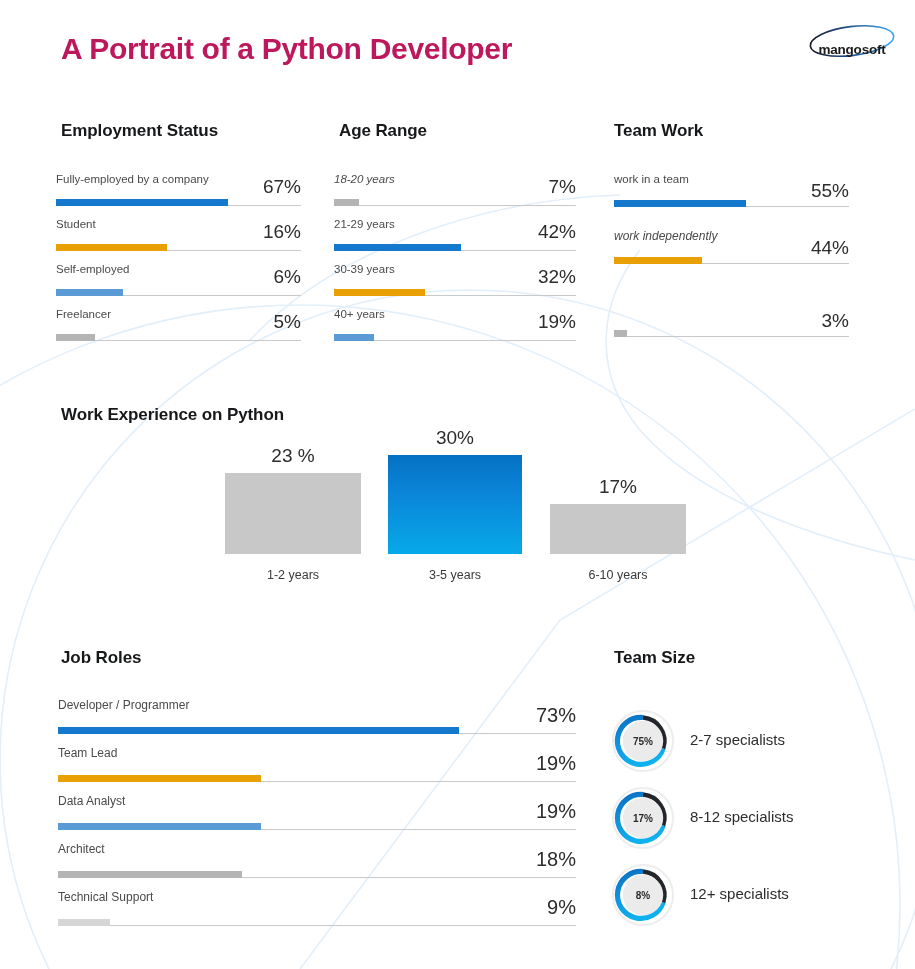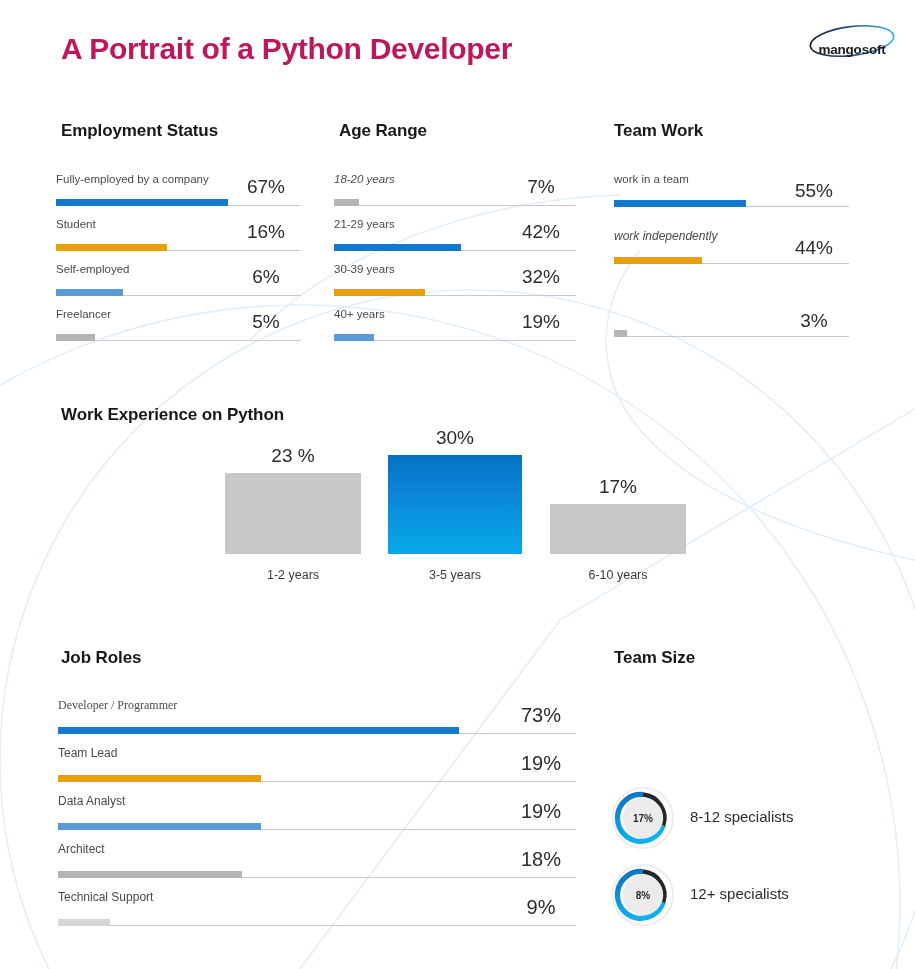--- a/index.html
+++ b/index.html
@@ -77,21 +77,21 @@
     font-size: 11.5px;
     color: #4a4a4a;
     line-height: 14px;
     white-space: nowrap;
   }
   .hbar-label.wrap { white-space: normal; width: 190px; }
   .hbar-value {
     position: absolute;
     font-size: 19px;
     color: #2d2d2d;
-    text-align: center;
+    text-align: right;
     line-height: 20px;
   }
   .hbar-track {
     position: absolute;
     left: 0;
     height: 1px;
     background: #c9c9c9;
   }
   .hbar-fill {
     position: absolute;
@@ -284,21 +284,21 @@
       <div class="vbar-rect" style="height: 50px;"></div>
       <div class="vbar-value" style="bottom: 84px;">17%</div>
       <div class="vbar-cat">6-10 years</div>
     </div>
   </div>
 
 <div class="section-title" style="left:61px; top:648px;">Job Roles</div>
 
 <div class="hbar-group" id="grp-jobroles" style="left:58px; top:698px; width:518px;">
     <div class="hbar-row" style="position: absolute; left: 0px; top: 0px; width: 518px; height: 48px;">
-      <div class="hbar-label" style="top: 0px; font-size: 12px; font-family: Liberation Serif, serif;">Developer / Programmer</div>
+      <div class="hbar-label" style="top: 0px; font-size: 12px;">Developer / Programmer</div>
       <div class="hbar-value" style="right: 0px; width: 70px; top: 7px; font-size: 20px;">73%</div>
       <div class="hbar-track" style="top: 35px; width: 518px;"></div>
       <div class="hbar-fill" style="top: 29px; height: 7px; width: 401px; background: rgb(20, 121, 204);"></div>
     </div>
     <div class="hbar-row" style="position: absolute; left: 0px; top: 48px; width: 518px; height: 48px;">
       <div class="hbar-label" style="top: 0px; font-size: 12px;">Team Lead</div>
       <div class="hbar-value" style="right: 0px; width: 70px; top: 7px; font-size: 20px;">19%</div>
       <div class="hbar-track" style="top: 35px; width: 518px;"></div>
       <div class="hbar-fill" style="top: 29px; height: 7px; width: 203px; background: rgb(232, 160, 5);"></div>
     </div>
@@ -318,20 +318,36 @@
       <div class="hbar-label" style="top: 0px; font-size: 12px;">Technical Support</div>
       <div class="hbar-value" style="right: 0px; width: 70px; top: 7px; font-size: 20px;">9%</div>
       <div class="hbar-track" style="top: 35px; width: 518px;"></div>
       <div class="hbar-fill" style="top: 29px; height: 7px; width: 52px; background: rgb(214, 214, 214);"></div>
     </div>
   </div>
 
 <div class="section-title" style="left:614px; top:648px;">Team Size</div>
 
 <div id="team-size-list" class="layer" style="left:612px; top:710px; width:290px; height:222px;">
+    <div class="donut-row" style="top: 0px; width: 290px; height: 62px;">
+      <div class="donut"><svg width="62" height="62" viewBox="0 0 62 62">
+          <defs>
+            <linearGradient id="dg0" x1="0" y1="0" x2="0.35" y2="1">
+              <stop offset="0%" stop-color="#0b6fc0"></stop>
+              <stop offset="50%" stop-color="#1092e0"></stop>
+              <stop offset="100%" stop-color="#0fb0ee"></stop>
+            </linearGradient>
+          </defs>
+          <circle cx="31" cy="31" r="30" fill="#ffffff" stroke="#ededed" stroke-width="2"></circle>
+          <path d="M 51.2 38.5 A 23.5 23.5 0 1 1 31 7.5" fill="none" stroke="url(#dg0)" stroke-width="5.2" stroke-linecap="butt"></path>
+          <path d="M 31 7.5 A 23.5 23.5 0 0 1 51.2 38.5" fill="none" stroke="#23262b" stroke-width="4.4"></path>
+          <circle cx="31" cy="31" r="20.2" fill="#ebebeb"></circle>
+        </svg><div class="donut-pct">75%</div></div>
+      <div class="donut-label">2-7 specialists</div>
+    </div>
     <div class="donut-row" style="top: 77px; width: 290px; height: 62px;">
       <div class="donut"><svg width="62" height="62" viewBox="0 0 62 62">
           <defs>
             <linearGradient id="dg1" x1="0" y1="0" x2="0.35" y2="1">
               <stop offset="0%" stop-color="#0b6fc0"></stop>
               <stop offset="50%" stop-color="#1092e0"></stop>
               <stop offset="100%" stop-color="#0fb0ee"></stop>
             </linearGradient>
           </defs>
           <circle cx="31" cy="31" r="30" fill="#ffffff" stroke="#ededed" stroke-width="2"></circle>

